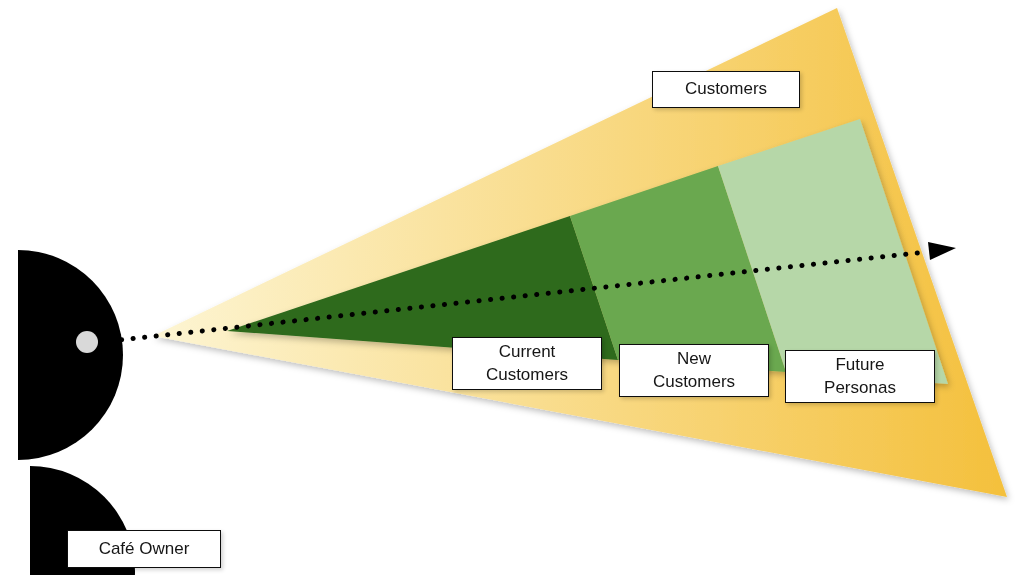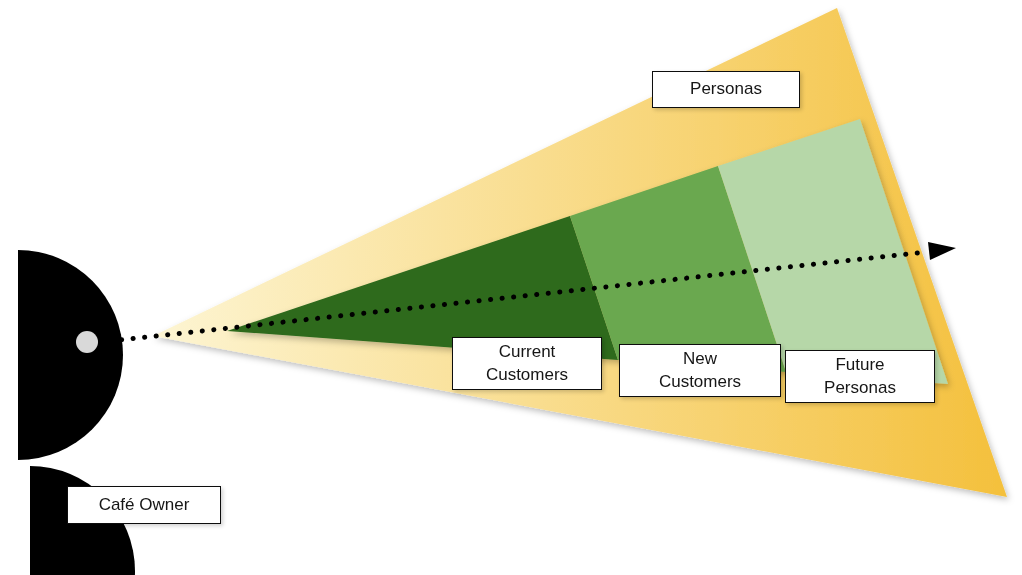--- a/index.html
+++ b/index.html
@@ -40,23 +40,23 @@
     display: inline-block;
     width: min-content;       
     text-align: center;
   }
   .label-box .single {
     display: inline-block;
     white-space: nowrap;
   }
   #personas-label   { left: 652px; top: 71px;  width: 148px; height: 37px; }
   #current-label    { left: 452px; top: 337px; width: 150px; height: 53px; }
-  #new-label        { left: 619px; top: 344px; width: 162px; height: 53px; }
+  #new-label        { left: 619px; top: 344px; width: 150px; height: 53px; }
   #future-label     { left: 785px; top: 350px; width: 150px; height: 53px; }
-  #cafe-owner-label { left: 67px;  top: 486px; width: 154px; height: 38px; }
+  #cafe-owner-label { left: 67px;  top: 530px; width: 154px; height: 38px; }
 </style>
 </head>
 <body>
 
 <div class="stage">
 
   <svg viewBox="0 0 1022 575" aria-hidden="true">
     <defs>
       <linearGradient id="coneGrad" x1="0" y1="0" x2="1" y2="0">
         <stop offset="0" stop-color="#fdf5d3"></stop>
@@ -78,21 +78,21 @@
     <line x1="110" y1="341" x2="926" y2="252" stroke="#000000" stroke-width="5" stroke-linecap="round" stroke-dasharray="0.1 11.5" fill="none"></line>
     <polygon points="956,248 928,242 930,260" fill="#000000"></polygon>
 
     <path d="M 18,250 A 105,105 0 0 1 18,460 Z" fill="#000000"></path>
     <circle cx="87" cy="342" r="11" fill="#d9d9d9"></circle>
 
     <path d="M 30,466 A 105,105 0 0 1 30,676 Z" fill="#000000"></path>
   </svg>
 
   <div class="label-box" id="personas-label">
-    <span class="single">Personas</span>
+    <span class="single">Customers</span>
   </div>
 
   <div class="label-box" id="current-label">
     <span class="wrap">Current Customers</span>
   </div>
 
   <div class="label-box" id="new-label">
     <span class="wrap">New Customers</span>
   </div>
 

